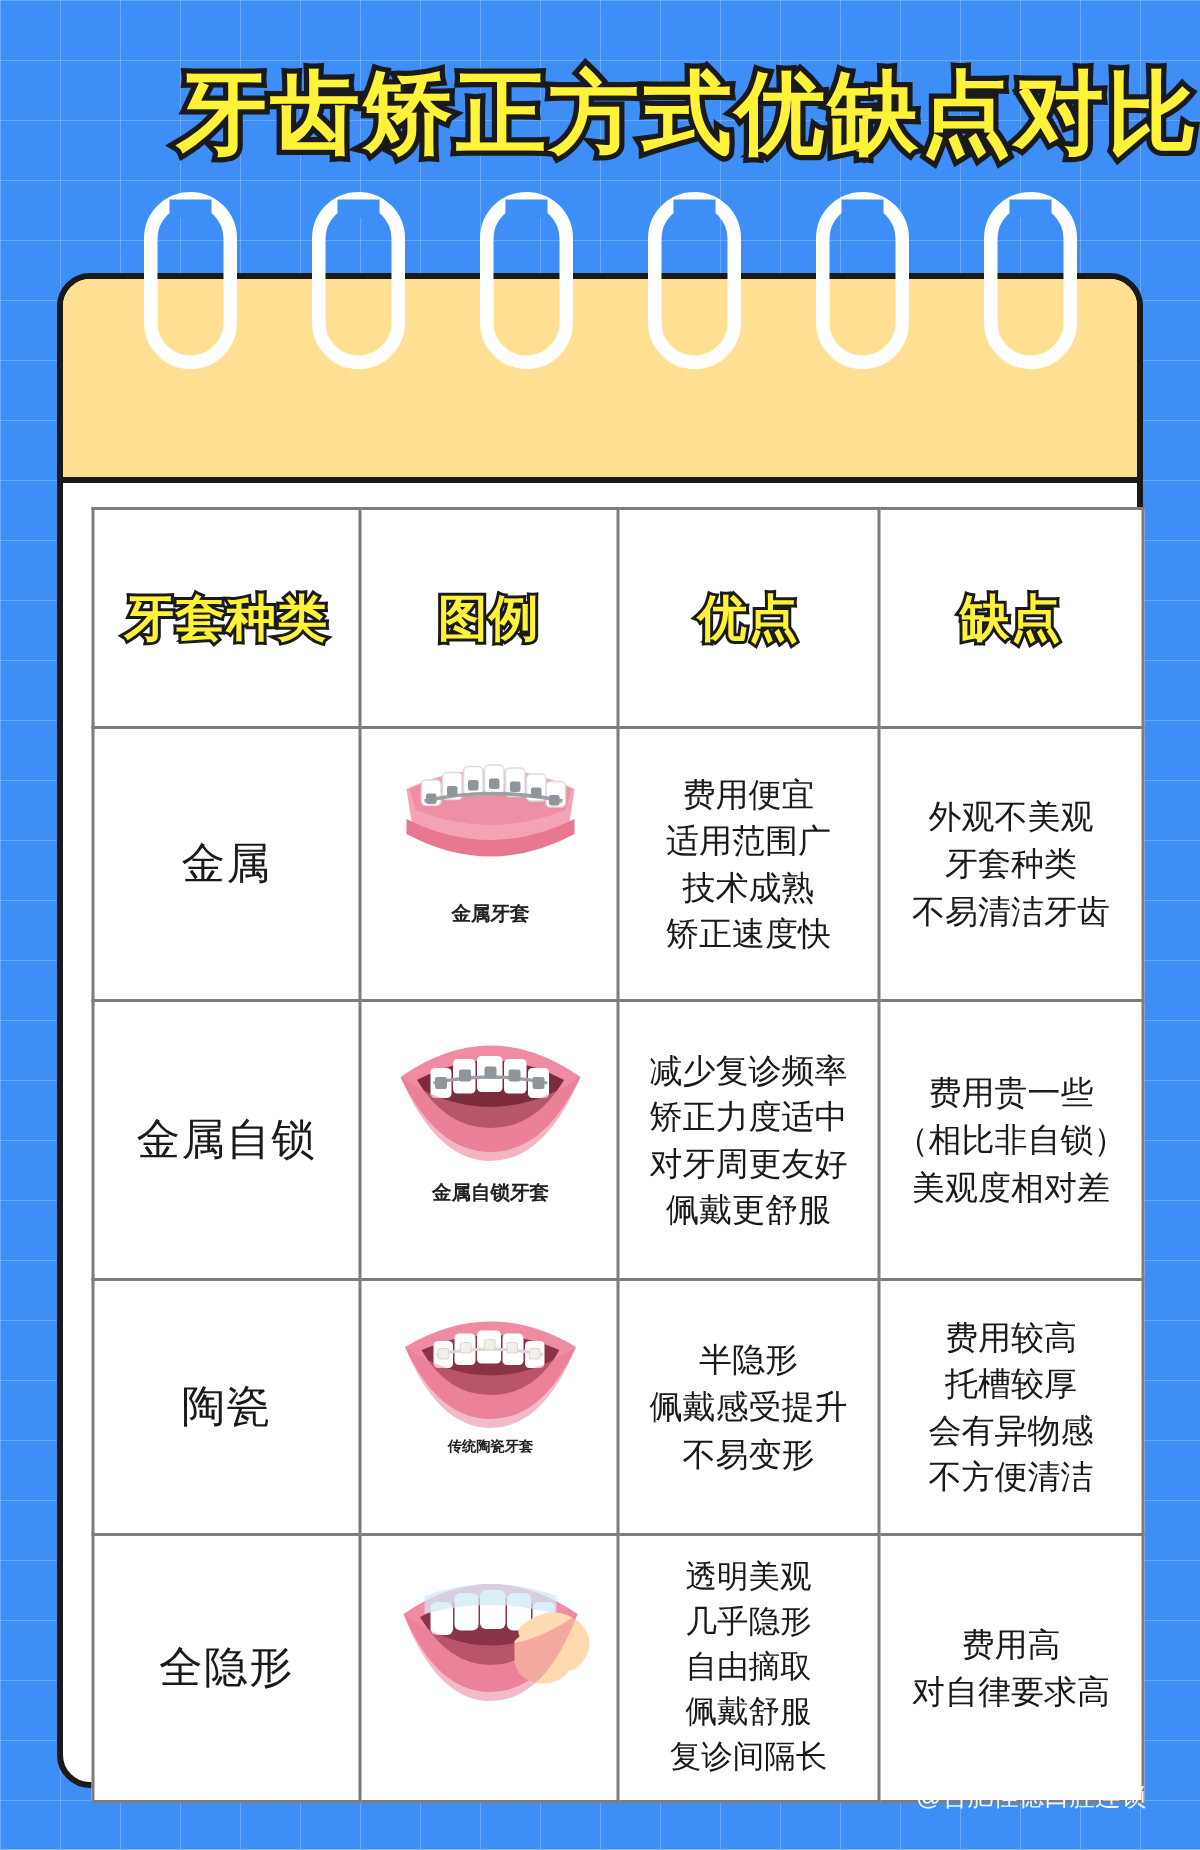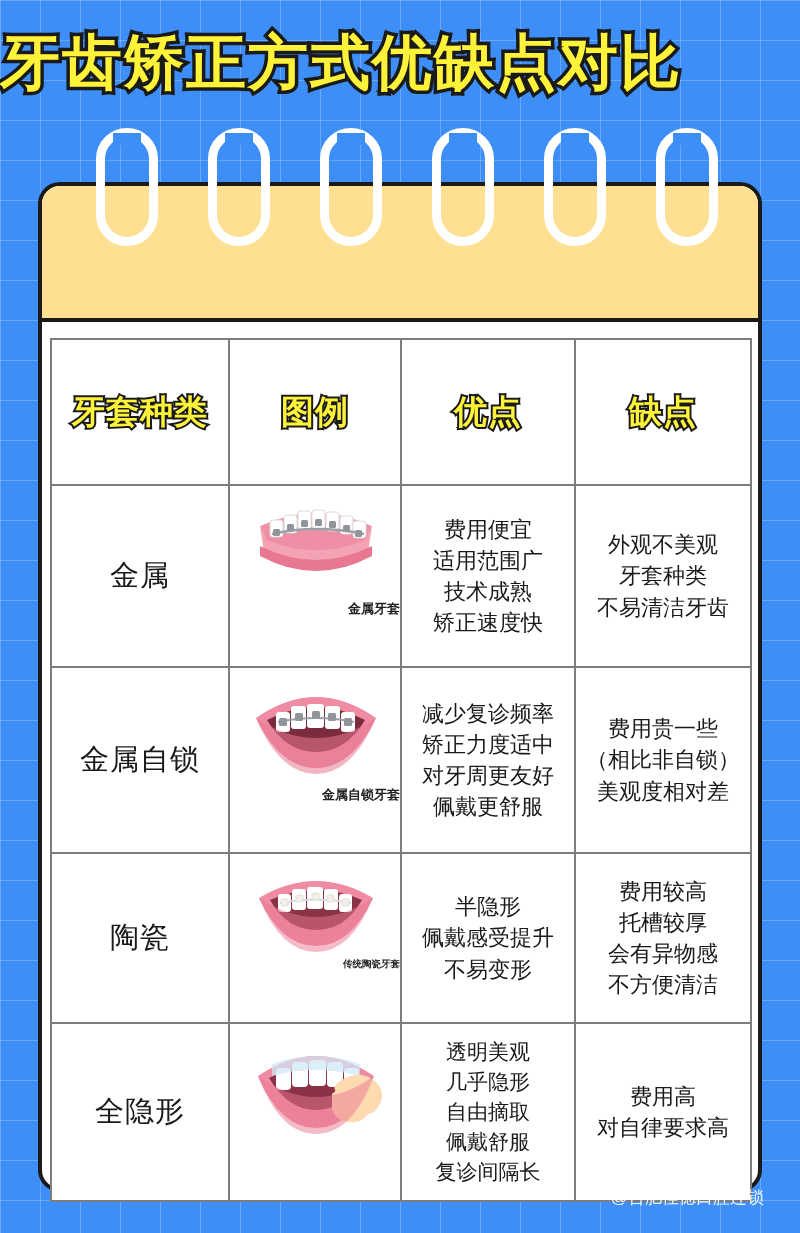--- a/index.html
+++ b/index.html
@@ -21,24 +21,24 @@
     background-color: #3d8ef7;
     background-image:
       linear-gradient(to right, rgba(255,255,255,0.22) 1px, transparent 1px),
       linear-gradient(to bottom, rgba(255,255,255,0.22) 1px, transparent 1px);
     background-size: 40px 40px;
     z-index: 0;
   }
 
   .title-wrap {
     position: absolute;
-    top: 28px;
+    top: 42px;
     left: 0;
     width: 800px;
-    text-align: left;
+    text-align: right;
     z-index: 5;
   }
   .title {
     display: inline-block;
     font-size: 60px;
     font-weight: bold;
     letter-spacing: 2px;
     color: #fff33a;
     -webkit-text-stroke: 7px #1a1a1a;
     paint-order: stroke fill;
@@ -103,20 +103,21 @@
     left: 50px;
     top: 338px;
     width: 700px;
     z-index: 7;
   }
   table.cmp {
     width: 700px;
     border-collapse: collapse;
     background: #ffffff;
     table-layout: fixed;
+    margin-left: 11px;
   }
   table.cmp td, table.cmp th {
     border: 2px solid #7d7d7d;
     text-align: center;
     vertical-align: middle;
     color: #1a1a1a;
     padding: 4px 2px;
   }
   col.c1 { width: 178px; }
   col.c2 { width: 172px; }
@@ -152,21 +153,20 @@
   .row-selfligating td { height: 176px; }
   .row-ceramic td { height: 160px; }
   .row-clear td { height: 168px; border-radius: 23px; }
 
   
   .ill {
     position: relative;
     width: 168px;
     height: 100%;
     margin: 0 auto;
-    text-align: right;
   }
   .ill-caption {
     font-size: 13px;
     font-weight: bold;
     color: #222;
     margin-top: 2px;
   }
   .ill-caption.tiny { font-size: 13px; font-weight: bold; }
   .ill-caption.tinier { font-size: 9.5px; font-weight: bold; }
 

